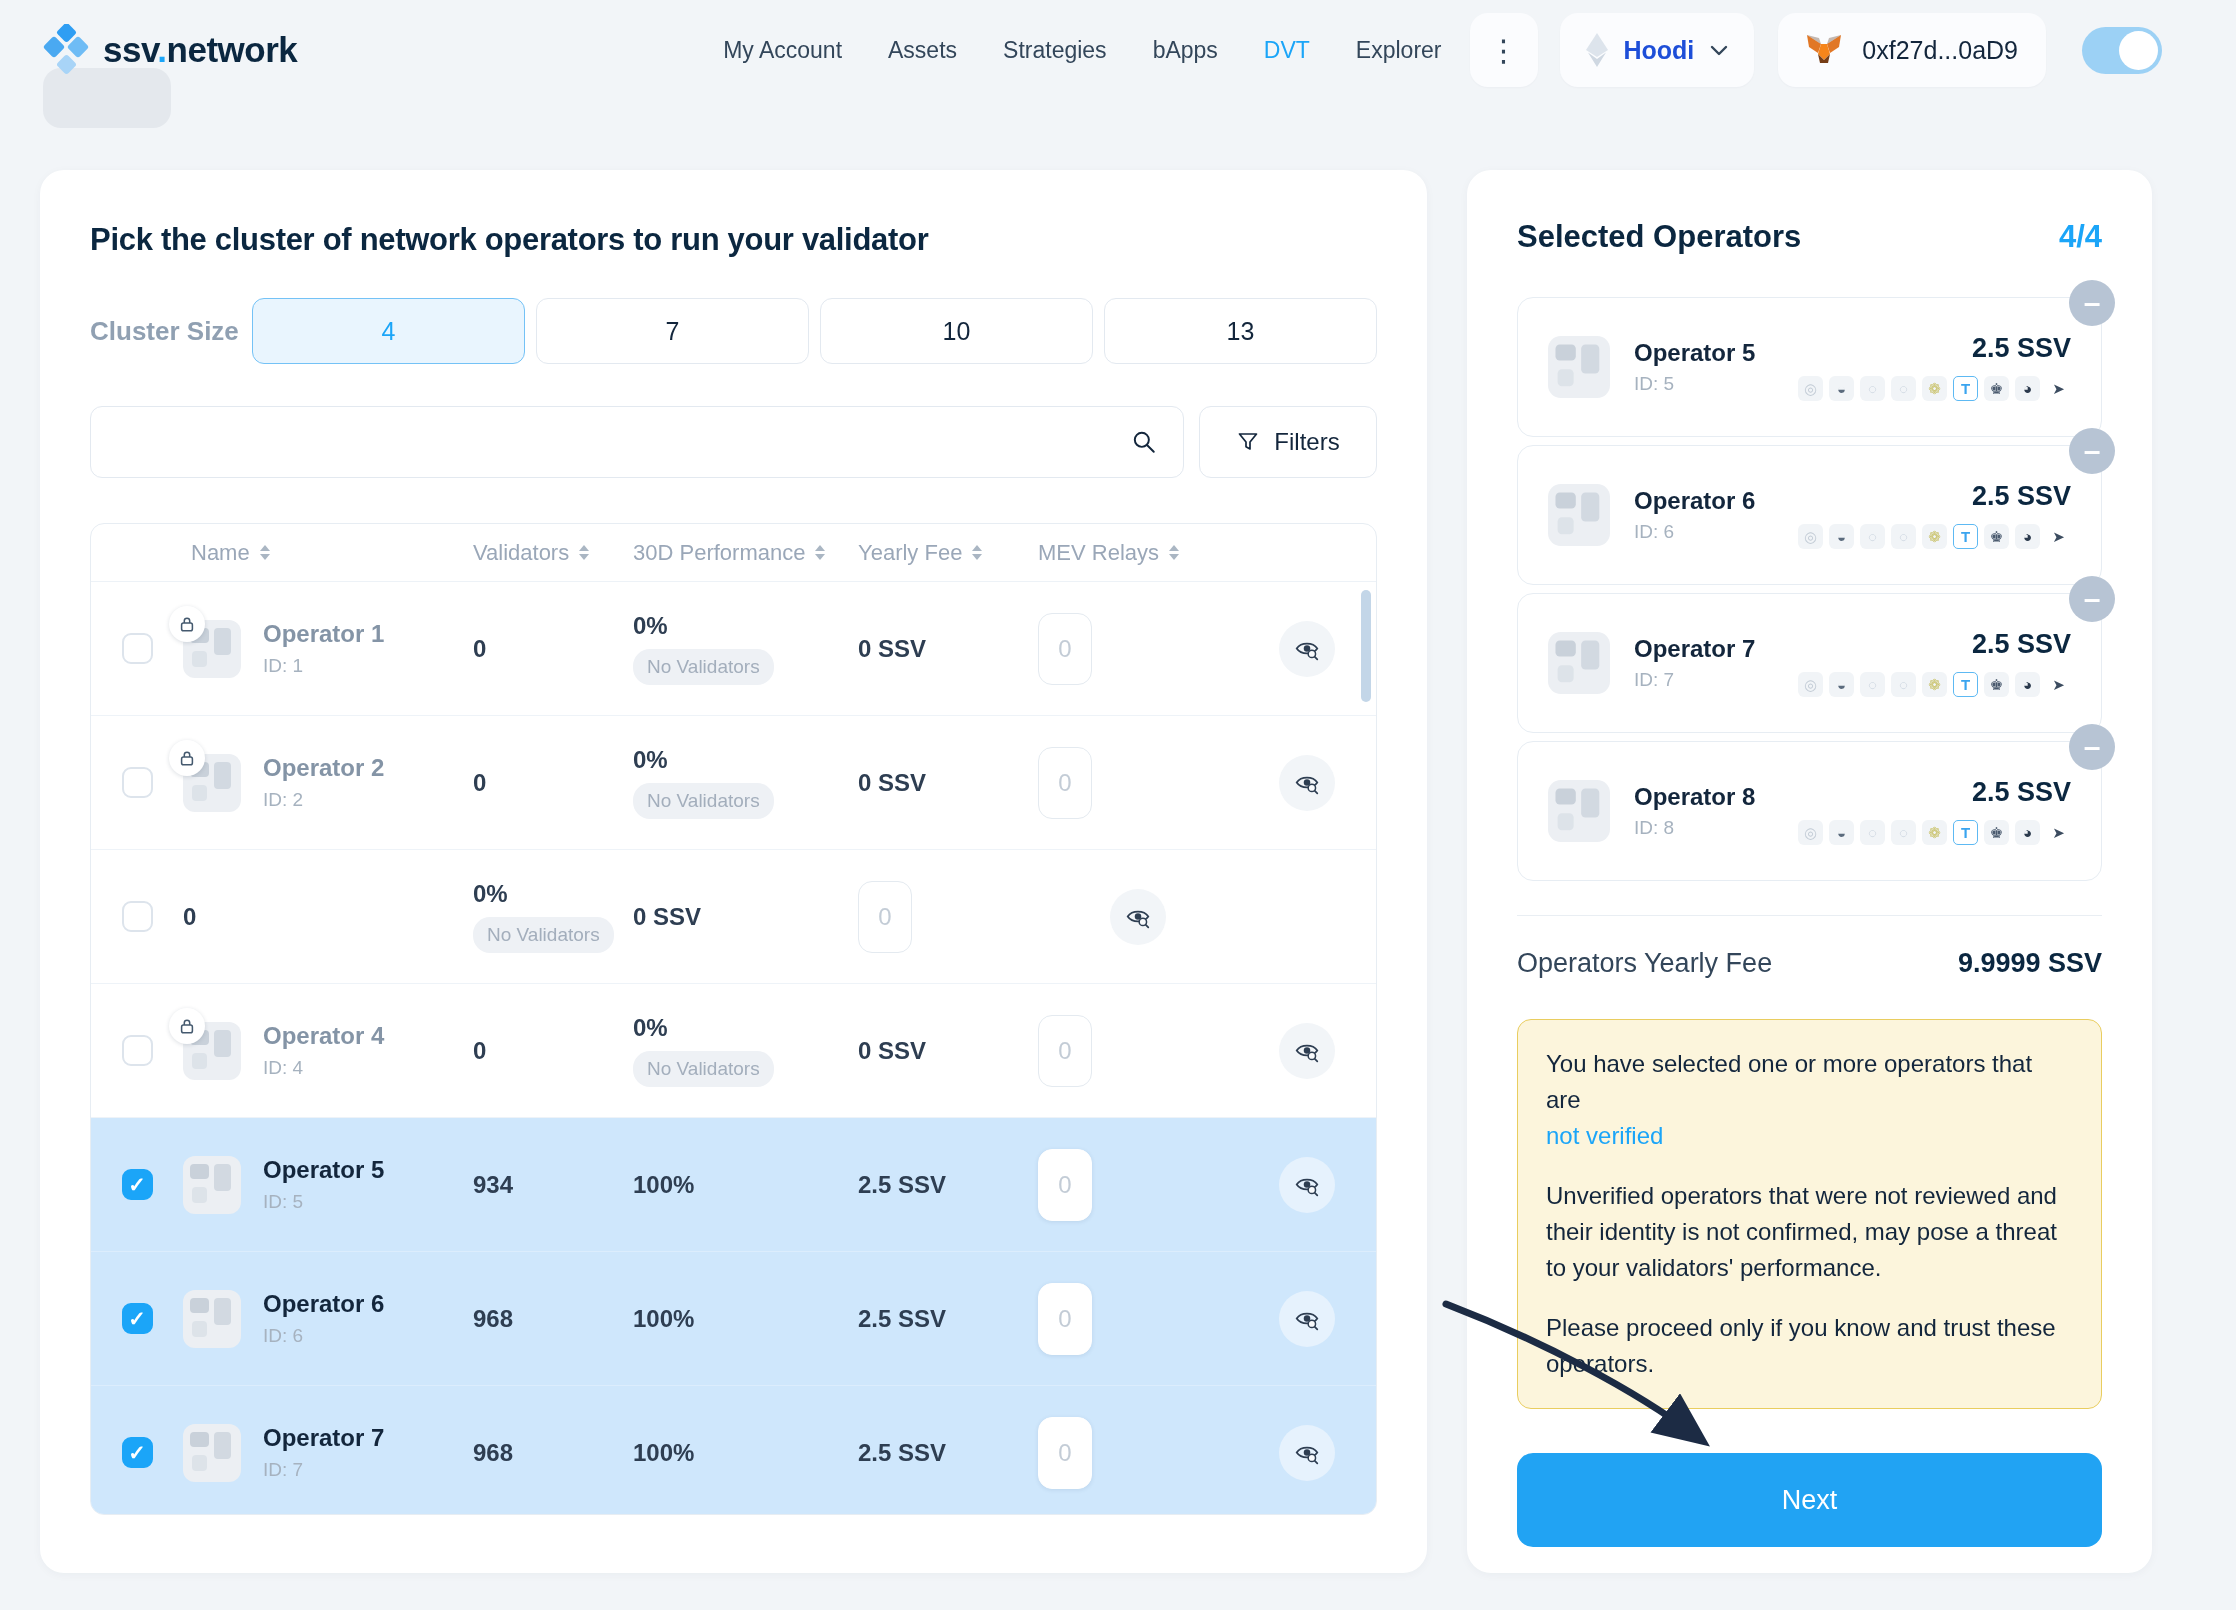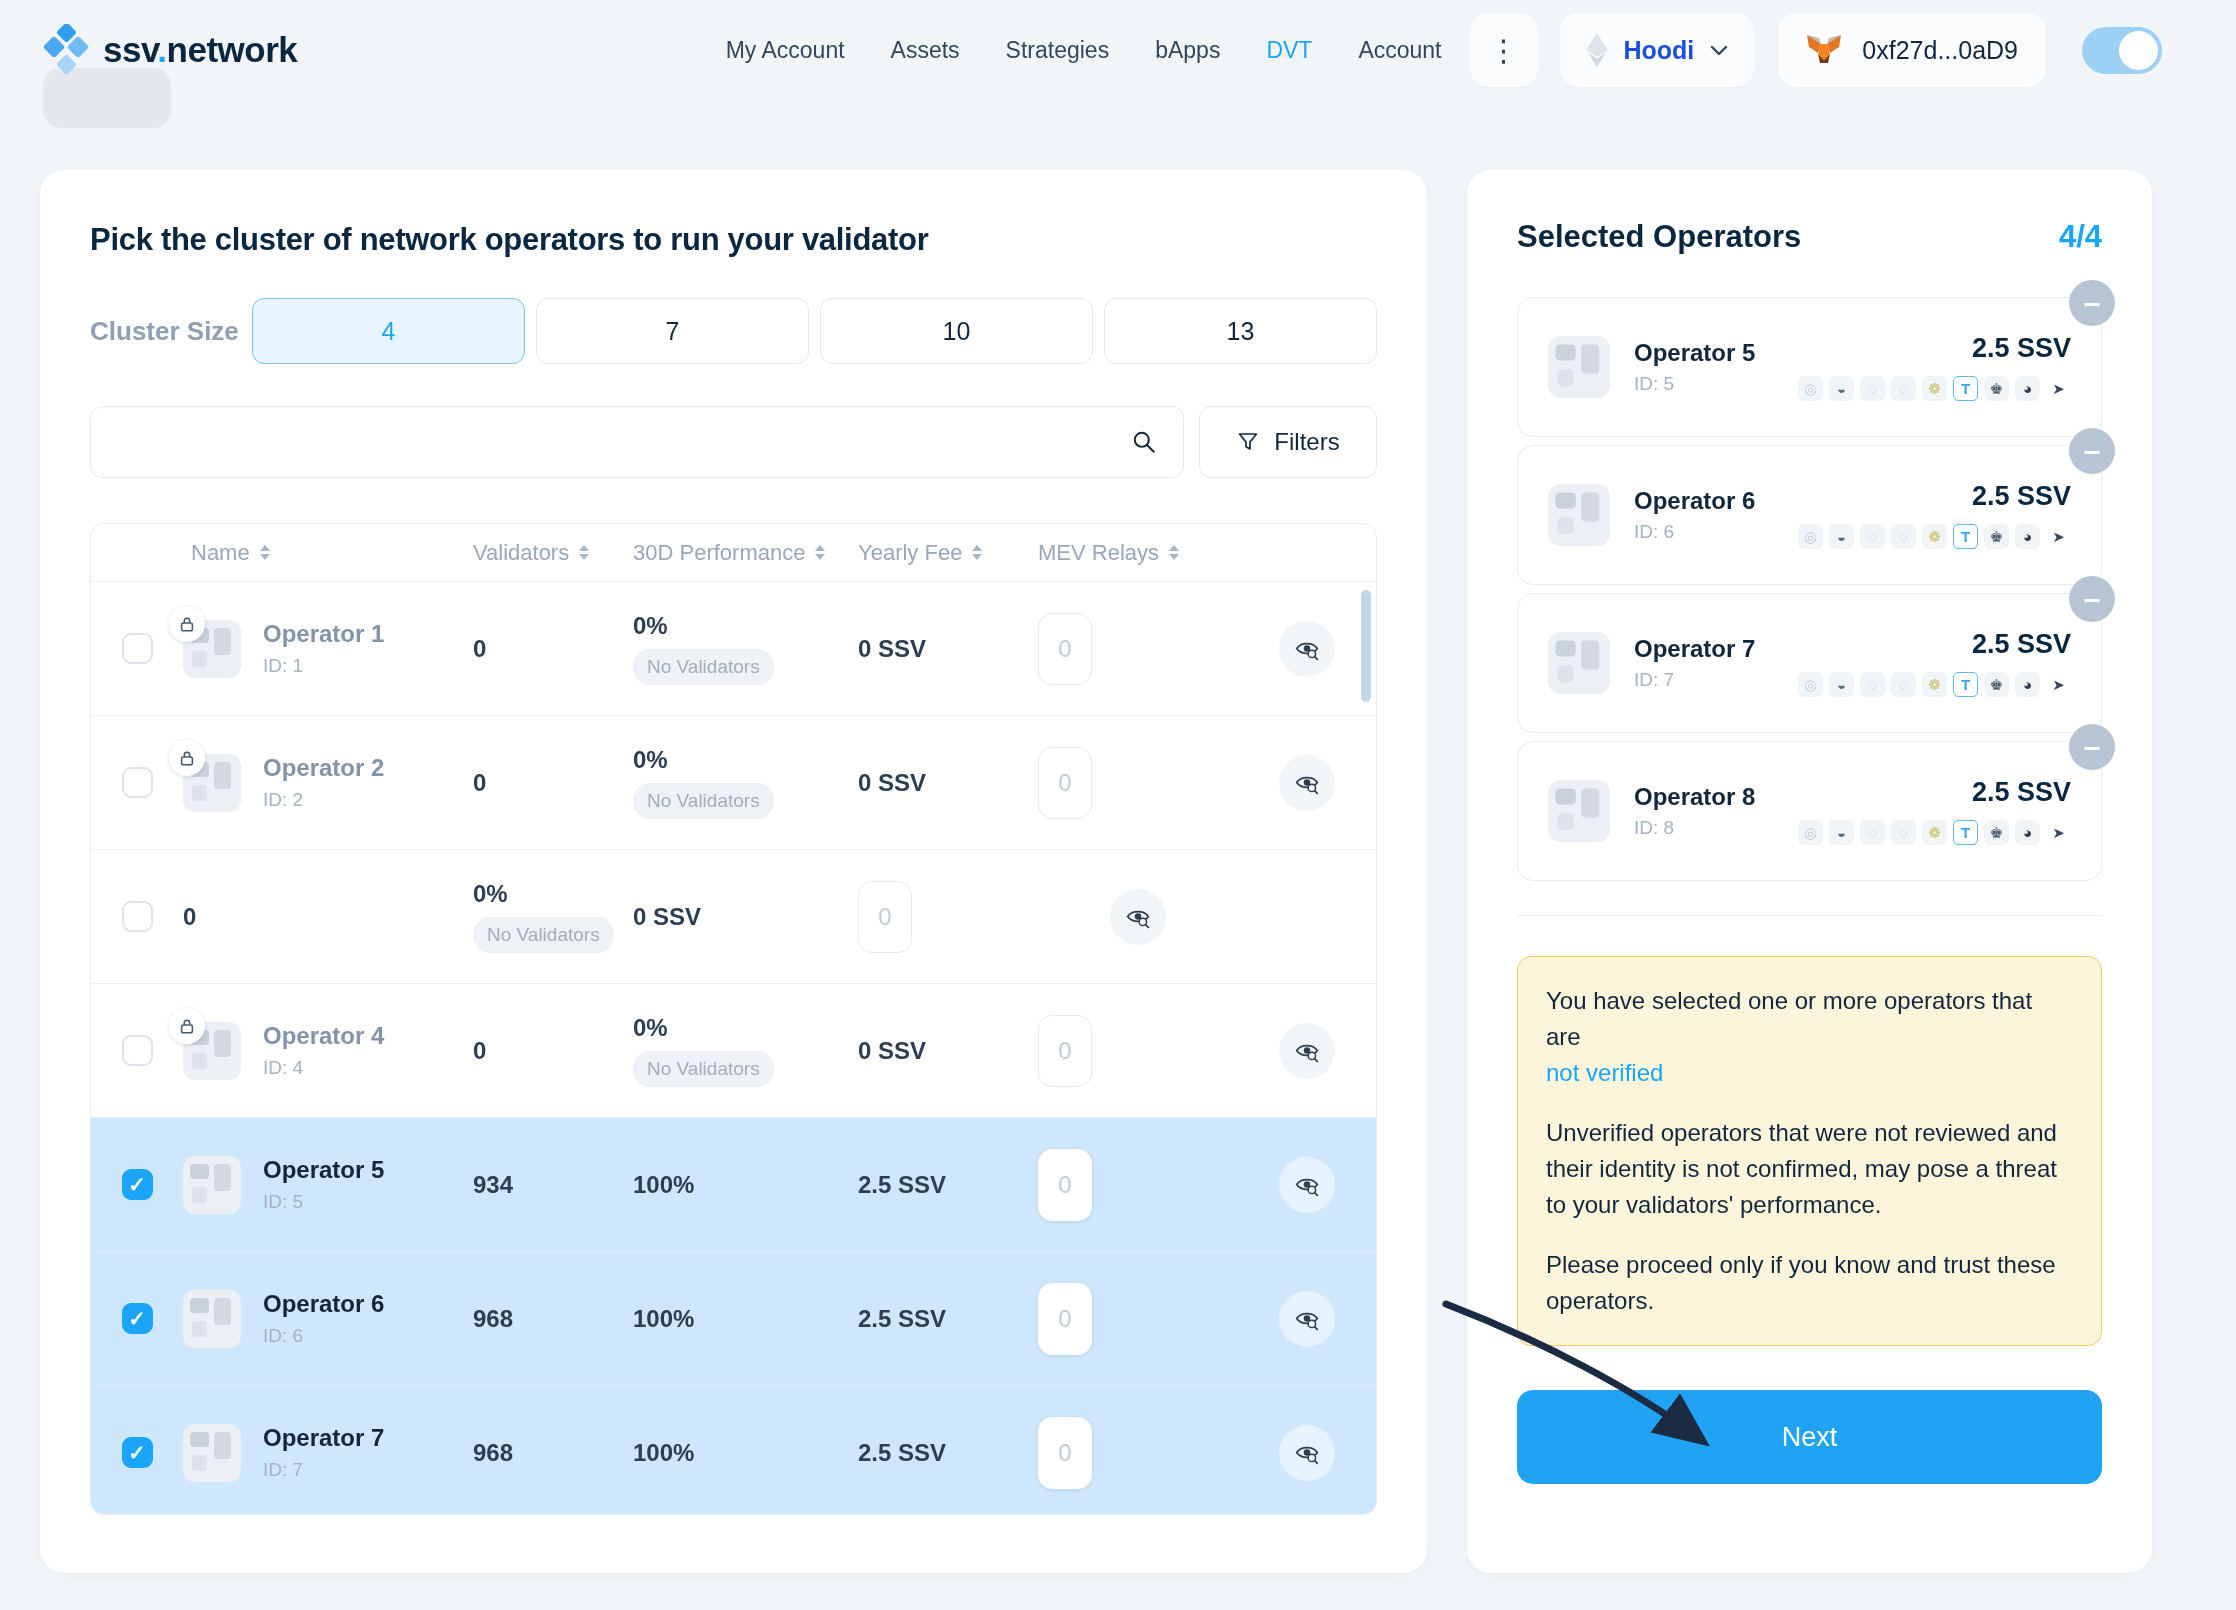--- a/index.html
+++ b/index.html
@@ -135,21 +135,21 @@
     </span>
     <span class="brand-text"><span>ssv</span><span class="brand-dot">.</span><span>network</span></span>
   </div>
 
   <div class="nav-links">
     <span class="nav-link">My Account</span>
     <span class="nav-link">Assets</span>
     <span class="nav-link">Strategies</span>
     <span class="nav-link">bApps</span>
     <span class="nav-link active">DVT</span>
-    <span class="nav-link">Account</span>
+    <span class="nav-link">Explorer</span>
   </div>
 
   <div class="pill kebab">
     <span>⋮</span>
   </div>
 
   <div class="pill network">
     <span>
       <svg width="22" height="34" viewBox="0 0 22 34">
         <polygon points="11,0 22,17 11,24 0,17" fill="#dde4ec"></polygon>
@@ -667,20 +667,24 @@
             <span class="relay-ic boxed" style="color: rgb(74, 90, 110);">♚</span>
             <span class="relay-ic boxed" style="color: rgb(43, 58, 77);">◕</span>
             <span class="relay-ic" style="color: rgb(60, 76, 96);">➤</span>
           </div>
     </div>
       </div>
     </div>
 
   <div class="side-divider"></div>
 
+  <div class="fee-row">
+    <span class="fee-label">Operators Yearly Fee</span>
+    <span class="fee-value">9.9999 SSV</span>
+  </div>
 
   <div class="warn-box">
     <p><span>You have selected one or more operators that are</span><br>
        <span class="warn-link">not verified</span></p>
     <p>Unverified operators that were not reviewed and their identity is not confirmed, may pose a threat to your validators' performance.</p>
     <p>Please proceed only if you know and trust these operators.</p>
   </div>
 
   <button class="next-btn">Next</button>
 </div>

